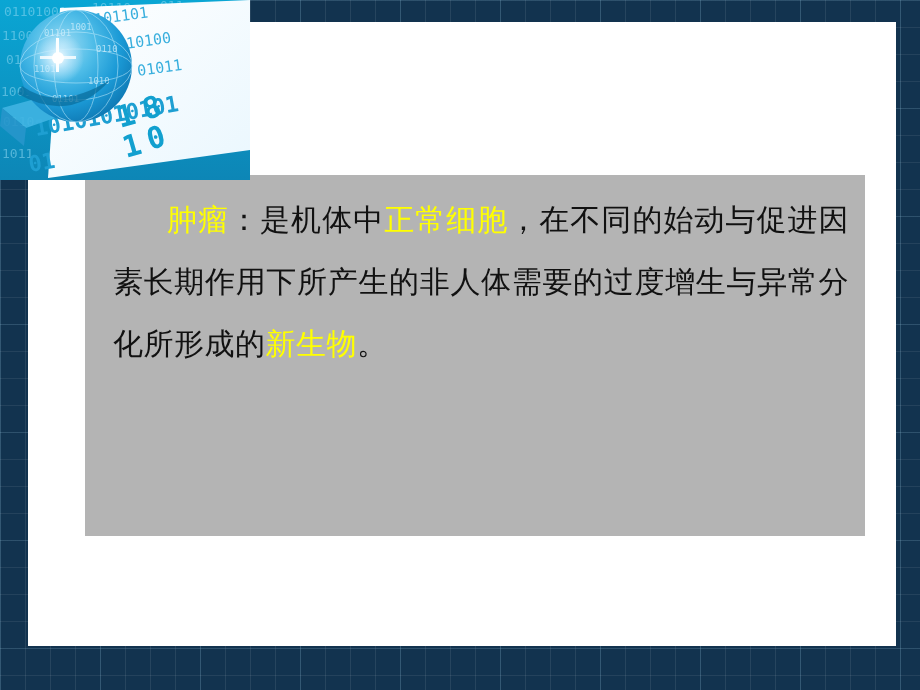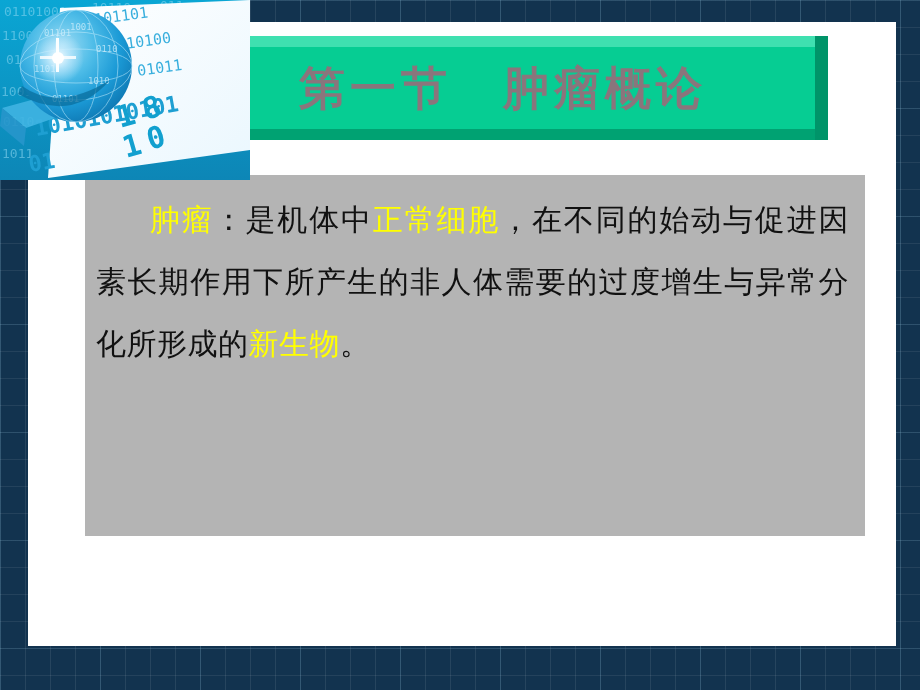--- a/index.html
+++ b/index.html
@@ -147,21 +147,21 @@
 
   
   .gray-box {
     position: absolute;
     left: 85px;
     top: 175px;
     width: 780px;
     height: 361px;
     background: #b4b4b4;
     z-index: 4;
-    padding: 14px 16px 0 11px;
+    padding: 14px 16px 0 28px;
     box-sizing: border-box;
   }
   .para {
     font-family: "DejaVu Serif", "Liberation Serif", serif;
     font-size: 30px;
     line-height: 62px;
     color: #111111;
     text-align: justify;
     text-justify: inter-character;
     margin: 0;
@@ -262,29 +262,20 @@
 
       <path d="M 22,86 q 36,26 88,-6 q -38,44 -92,14 z" fill="#0b6f9d" opacity="0.75"></path>
 
       <circle cx="58" cy="58" r="26" fill="url(#flareGrad)"></circle>
       <rect x="56" y="38" width="3" height="34" fill="#ffffff" opacity="0.95"></rect>
       <rect x="40" y="56" width="36" height="3" fill="#ffffff" opacity="0.8"></rect>
       <circle cx="58" cy="58" r="6" fill="#ffffff"></circle>
     </svg>
   </div>
 
-  <div class="banner">
-    <div class="bevel bevel-top"></div>
-    <div class="bevel bevel-bottom"></div>
-    <div class="bevel bevel-left"></div>
-    <div class="bevel bevel-right"></div>
-    <div class="banner-face">
-      <div class="banner-title">第一节　肿瘤概论</div>
-    </div>
-  </div>
 
   <div class="gray-box">
     <p class="para">
       <span class="hl">肿瘤</span><span>：是机体中</span><span class="hl">正常细胞</span><span>，在不同的始动与促进因素长期作用下所产生的非人体需要的过度增生与异常分化所形成的</span><span class="hl">新生物</span><span>。</span>
     </p>
   </div>
 
 </div>
 
 </body></html>

